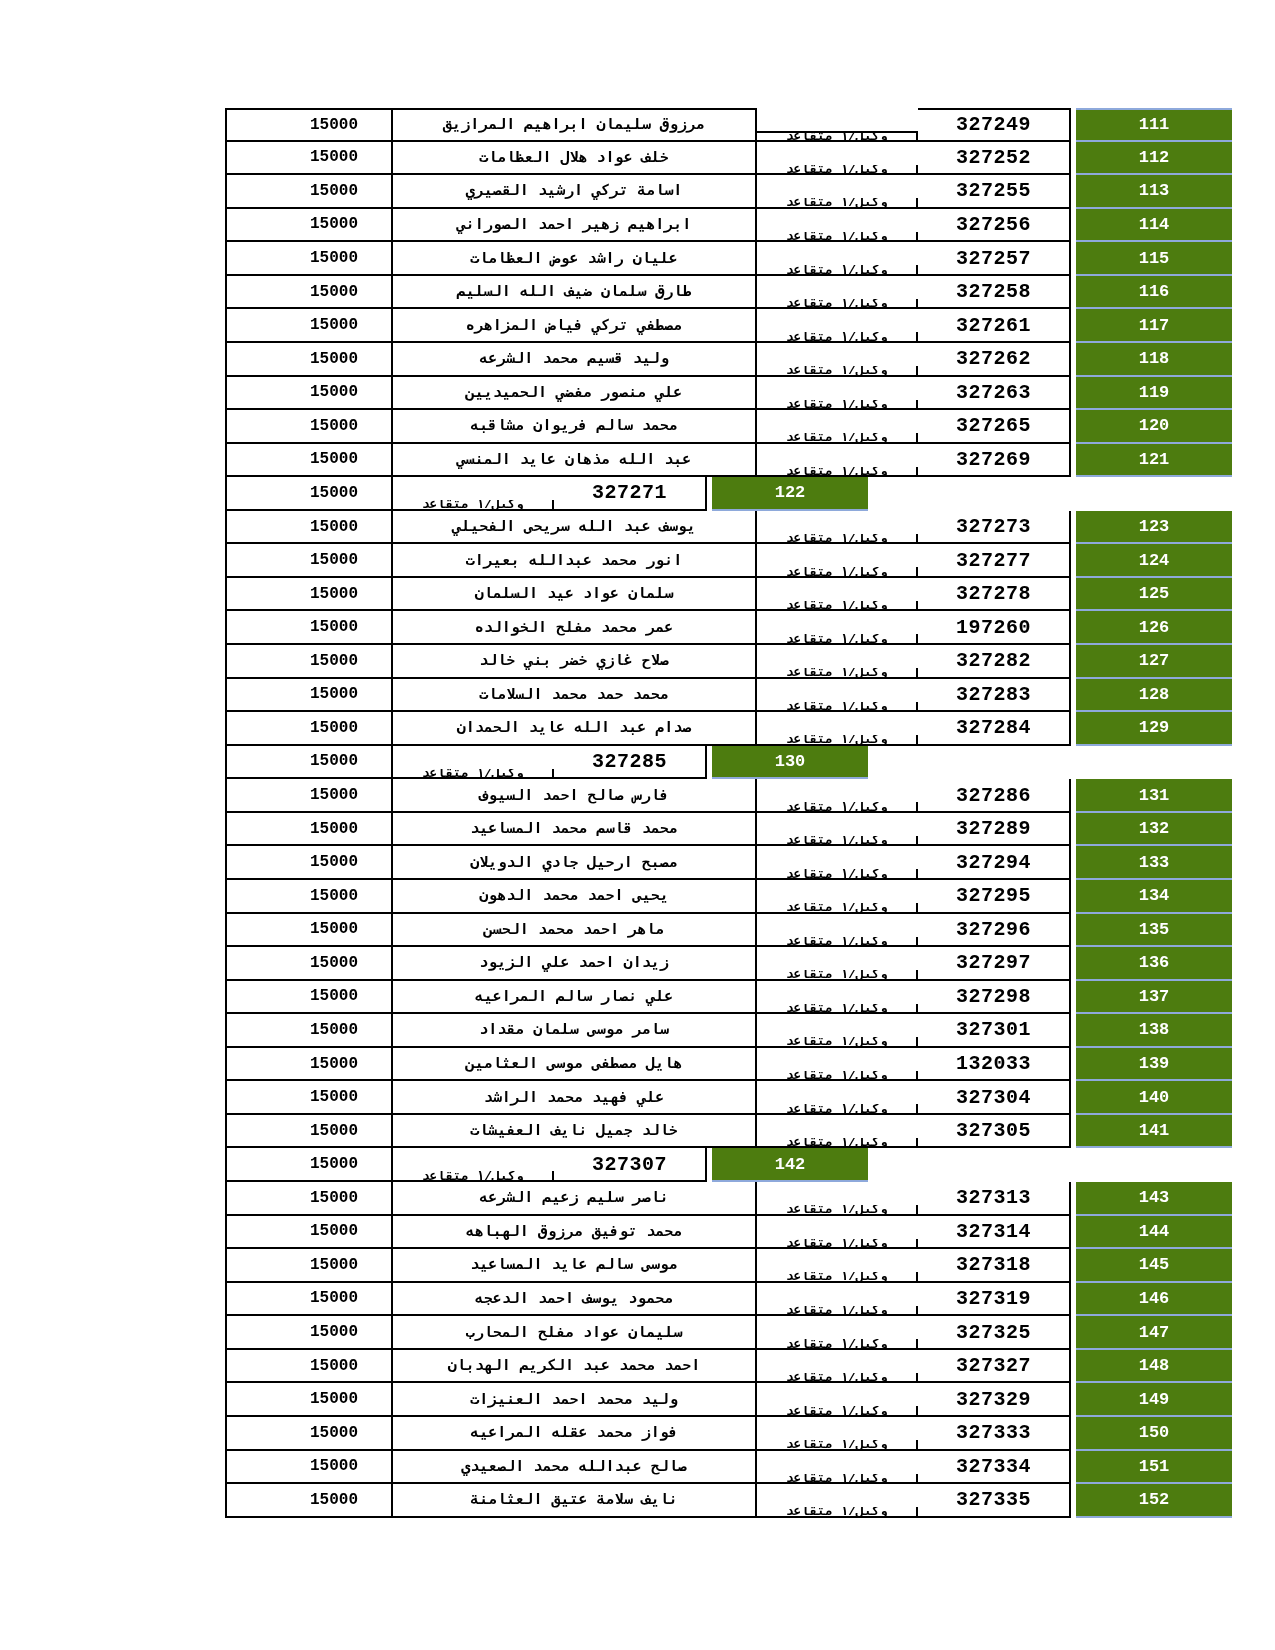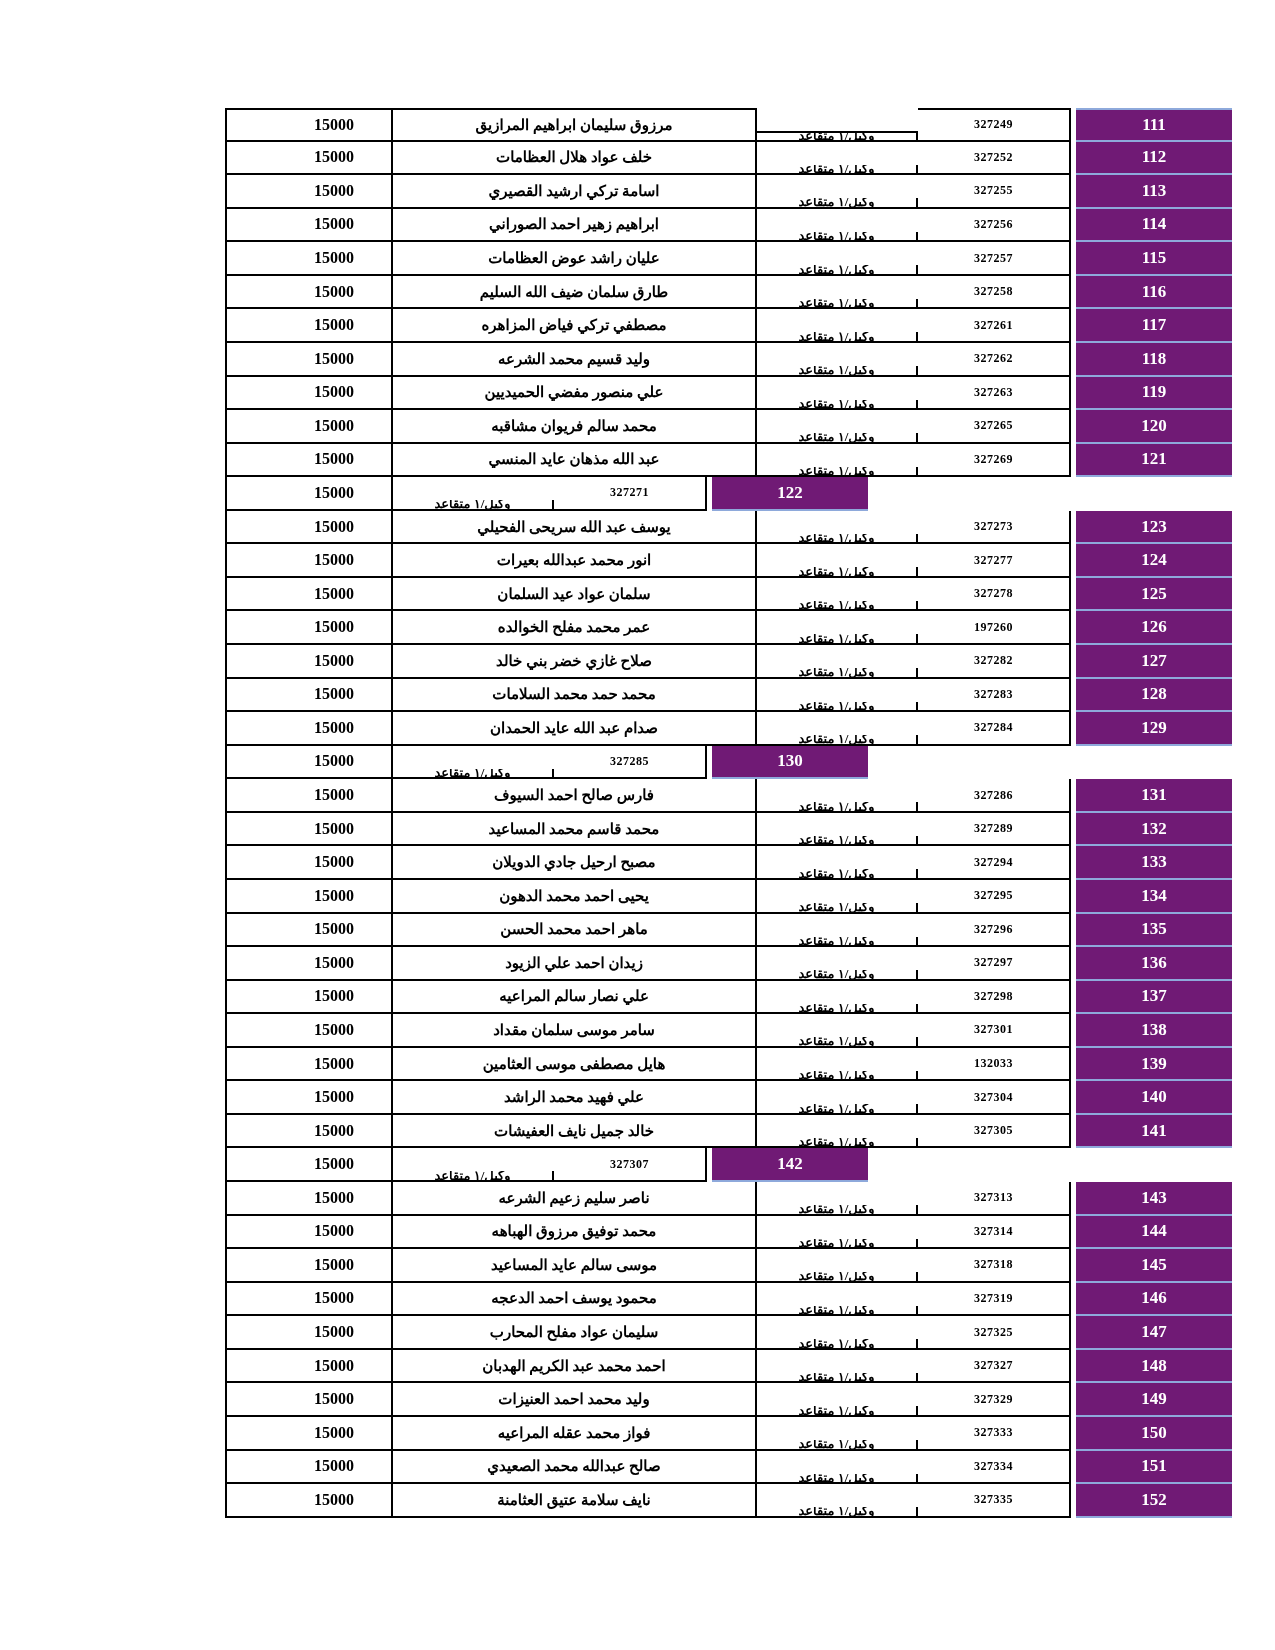--- a/index.html
+++ b/index.html
@@ -1,33 +1,33 @@
 <!DOCTYPE html>
 <html lang="ar"><head>
 <meta charset="utf-8">
 <style>
   html,body{margin:0;padding:0;background:#ffffff;}
   .page{
     position:relative;width:1275px;height:1650px;background:#ffffff;overflow:hidden;
-    font-family:Liberation Serif, serif;
+    font-family:Liberation Mono, monospace;
   }
   .sheet{position:absolute;top:108px;left:225px;}
   .row{display:flex;height:33.57px;}
   .cell{
     box-sizing:border-box;display:flex;align-items:center;justify-content:center;
     border-right:2px solid #000;border-bottom:2px solid #000;
     overflow:hidden;white-space:nowrap;color:#000;font-weight:bold;
   }
   .cell.amount{width:168px;border-left:2px solid #000;font-size:16px;padding-left:50px;}
   .cell.name{width:364px;font-size:15px;direction:rtl;text-align:right;}
   .cell.rank{width:161px;font-size:13px;direction:rtl;margin-top:23px;}
-  .cell.sid{width:153px;font-size:12px;letter-spacing:.5px;}
+  .cell.sid{width:153px;font-size:20px;letter-spacing:.5px;}
   .cell.index{
     width:156px;margin-left:5px;border:none;border-bottom:2px solid #8ea9db;
-    background:#701a75;color:#ffffff;font-size:17px;
+    background:#4d7c0f;color:#ffffff;font-size:17px;
   }
   .row:first-child .cell{border-top:2px solid #000;}
   .row:first-child .cell.index{border-top:2px solid #8ea9db;}
 </style>
 </head>
 <body>
 
 <div class="page">
   <div class="sheet">
 

